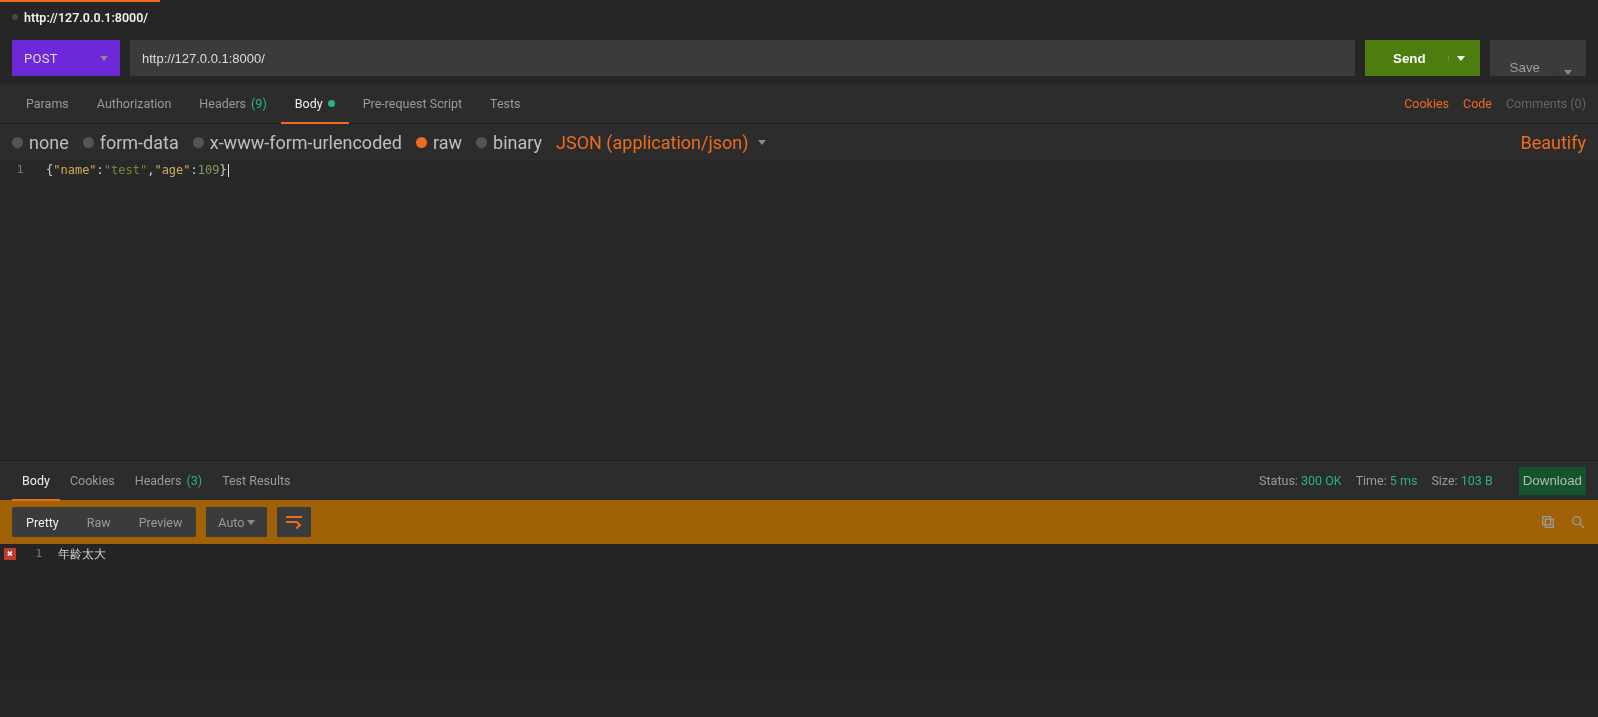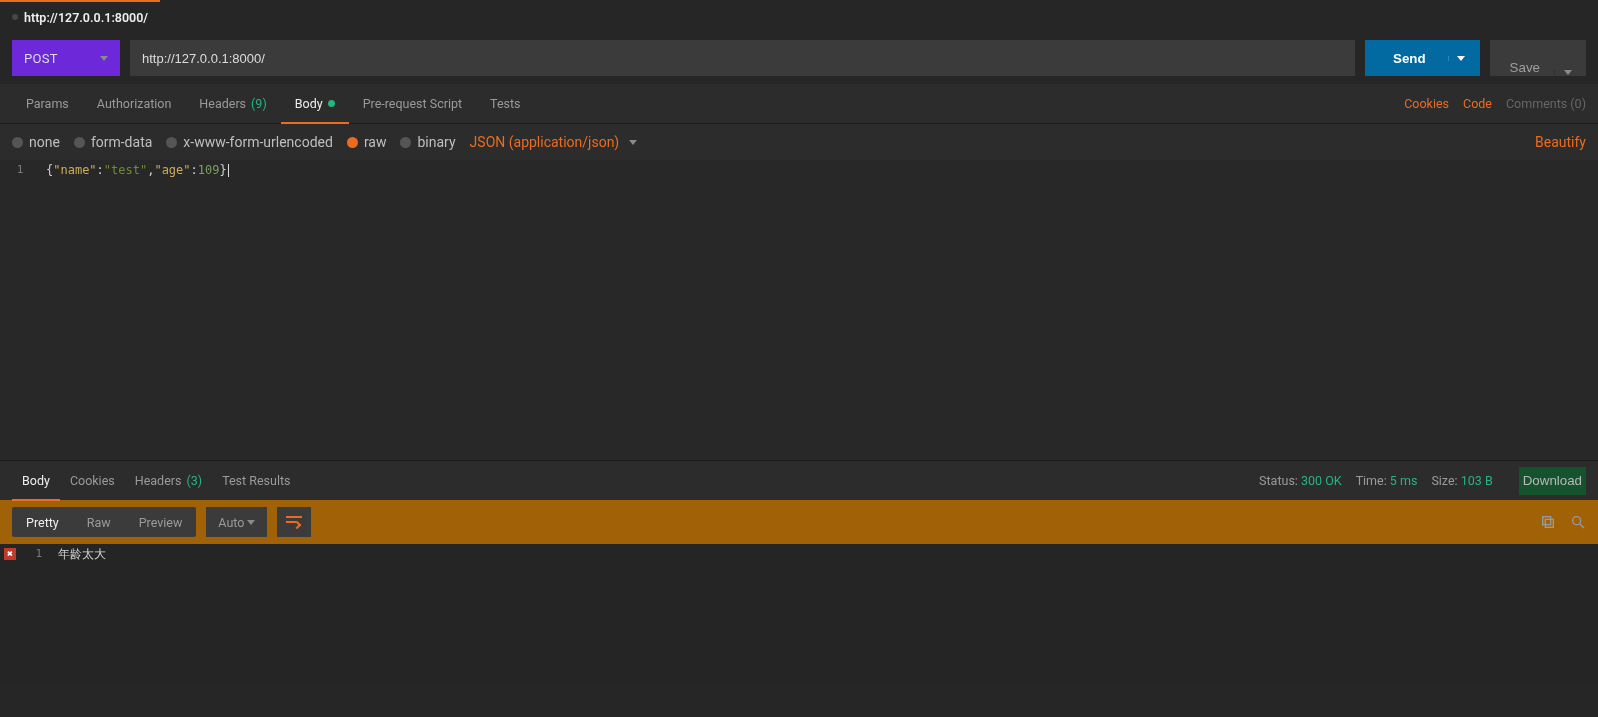--- a/index.html
+++ b/index.html
@@ -3,38 +3,38 @@
 <meta charset="utf-8">
 <style>
   html,body{margin:0;padding:0;background:#262626;color:#bbb;font-family:-apple-system,BlinkMacSystemFont,"Segoe UI",Roboto,Arial,sans-serif;font-size:13px;width:1598px;height:717px;overflow:hidden;}
   *{box-sizing:border-box;}
   .tab-title{height:32px;display:flex;align-items:center;gap:6px;padding:0 12px;color:#eee;font-weight:600;border-top:2px solid #ed6b1f;width:fit-content;background:#262626;font-size:12.5px;}
   .tab-dot{width:6px;height:6px;border-radius:50%;background:#474747;display:inline-block;}
   .req-bar{display:flex;align-items:center;gap:10px;padding:8px 12px;}
   .method-select{width:108px;height:36px;background:#6d28d9;color:#ddd;display:flex;align-items:center;padding:0 12px;justify-content:space-between;border:none;font-size:13px;letter-spacing:.3px;}
   .caret{width:0;height:0;border-left:4px solid transparent;border-right:4px solid transparent;border-top:5px solid #888;}
   .url-input{flex:1;height:36px;background:#3b3b3b;color:#ddd;border:none;padding:0 12px;font-size:13px;outline:none;}
-  .send-btn{height:36px;background:#0369a1;color:#fff;display:flex;align-items:center;font-weight:600;border:none;}
+  .send-btn{height:36px;background:#4d7c0f;color:#fff;display:flex;align-items:center;font-weight:600;border:none;}
   .send-btn .lbl{padding:0 22px;}
   .send-btn .dd{width:26px;display:flex;align-items:center;justify-content:center;border-left:1px solid rgba(255,255,255,.18);}
   .save-btn{height:36px;background:#3b3b3b;color:#9e9e9e;display:flex;align-items:flex-end;border:none;}
   .save-btn .lbl{padding:0 14px;}
   .save-btn .dd{width:26px;display:flex;align-items:center;justify-content:center;border-left:1px solid #2e2e2e;}
   .caret-w{border-top-color:#fff;}
   .caret-g{border-top-color:#8a8a8a;}
   .tabs-row{display:flex;align-items:center;height:40px;padding:0 12px;border-bottom:1px solid #1c1c1c;background:#2c2c2c;}
   .tabs-left{display:flex;gap:0;height:100%;align-items:center;}
   .tab{padding:0 14px;height:100%;display:flex;align-items:center;color:#9a9a9a;gap:5px;cursor:pointer;font-size:12.5px;}
   .tab.active{color:#eee;border-bottom:2px solid #ed6b1f;margin-bottom:-1px;}
   .green{color:#26b47f;}
   .dot-g{width:7px;height:7px;border-radius:50%;background:#26b47f;display:inline-block;}
   .tabs-right{margin-left:auto;display:flex;gap:14px;align-items:center;font-size:12.5px;}
   .link-or{color:#ed6b1f;}
   .link-dim{color:#666;}
-  .body-opts{display:flex;align-items:center;height:36px;background:#2c2c2c;padding:0 12px;gap:14px;font-size:14px;}
+  .body-opts{display:flex;align-items:center;height:36px;background:#2c2c2c;padding:0 12px;gap:14px;font-size:18px;}
   .radio{display:flex;align-items:center;gap:6px;color:#bfbfbf;cursor:pointer;}
   .rdot{width:11px;height:11px;border-radius:50%;background:#555;display:inline-block;position:relative;}
   .rdot.sel{background:#ed6b1f;}
   .ctype{display:flex;align-items:center;gap:10px;color:#ed6b1f;}
   .beaut{margin-left:auto;color:#ed6b1f;}
   .code-area{background:#282828;height:300px;font-family:Consolas,Monaco,monospace;font-size:12px;}
   .code-line{display:flex;}
   .gutter{width:40px;text-align:center;color:#7a7a7a;background:#282828;line-height:20px;font-size:11px;}
   .code{padding:0 6px;line-height:20px;white-space:pre;}
   .tok-brace{color:#d0d0d0;}

